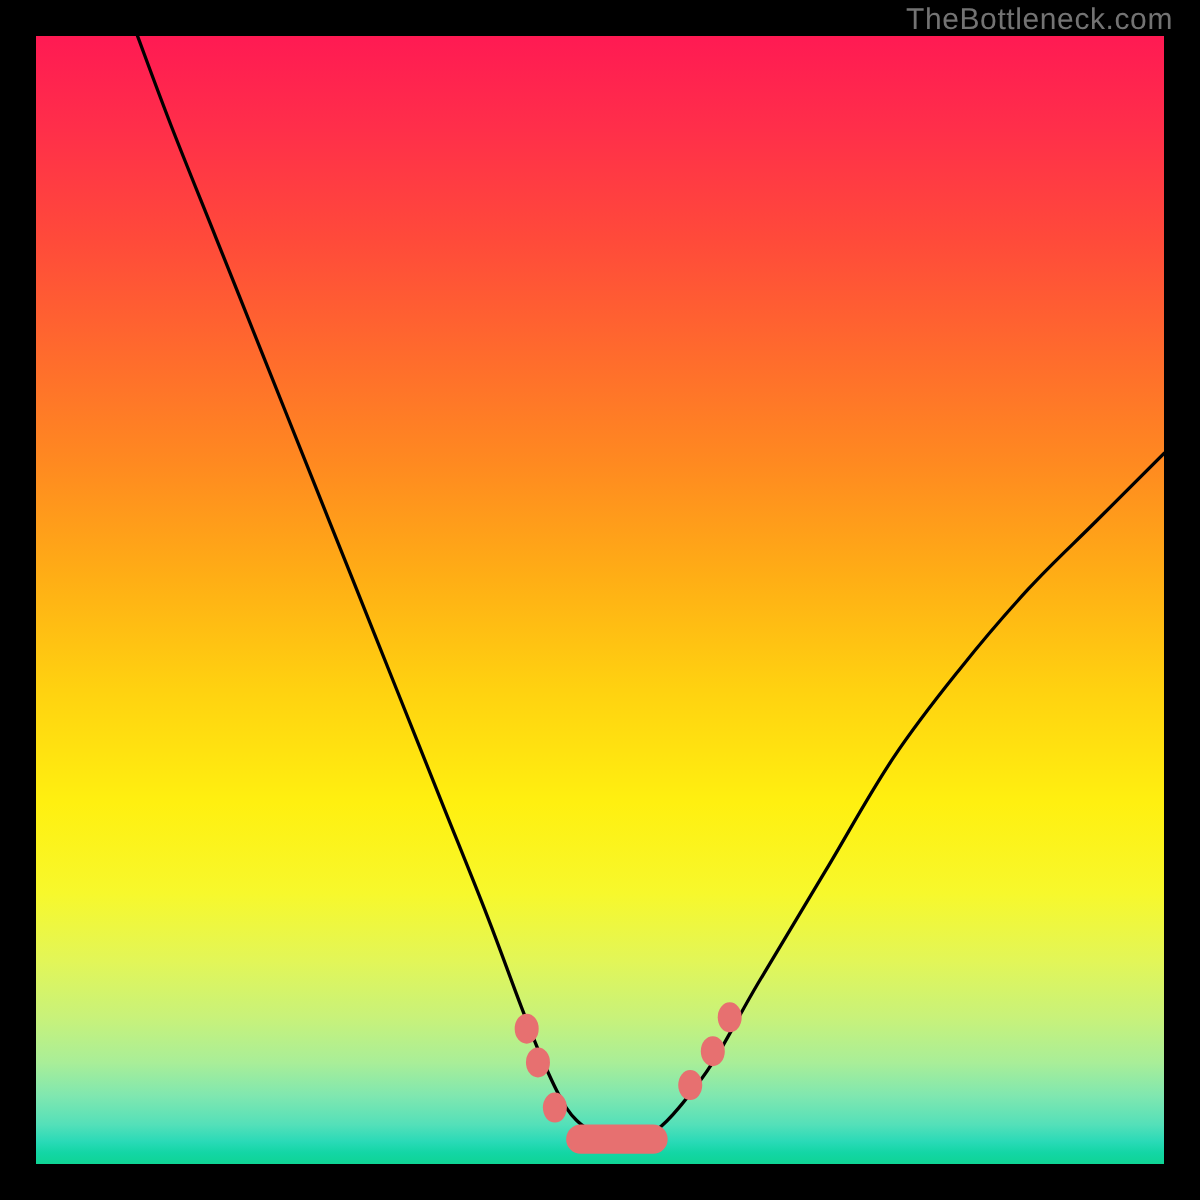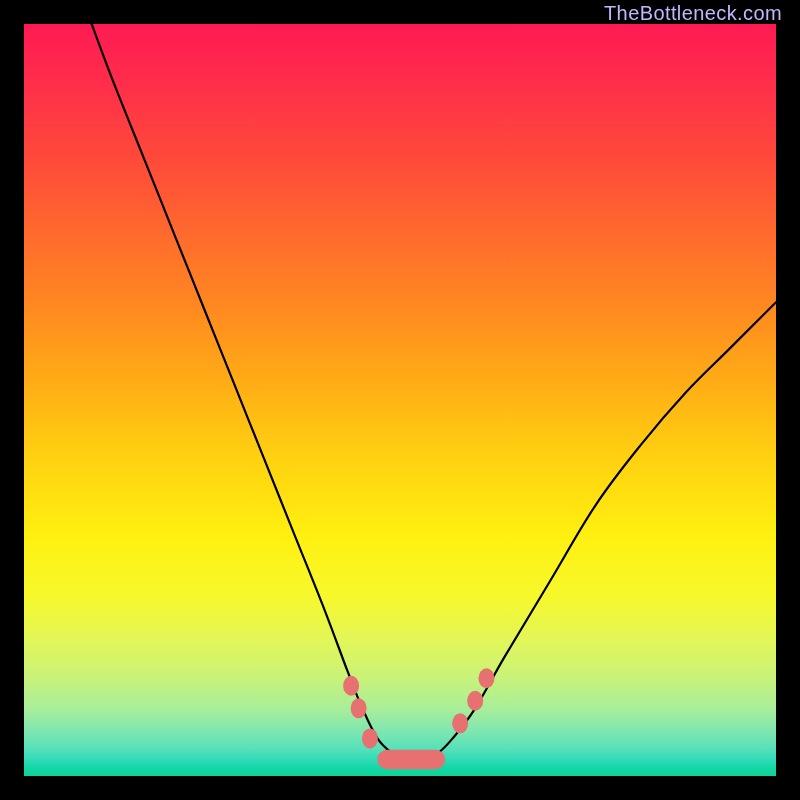--- a/index.html
+++ b/index.html
@@ -48,21 +48,21 @@
       #54e0b9 96.5%,
       #2adab7 98%,
       #13d6a5 99%,
       #0fd494 100%
     );
   }
   .attribution {
     position: absolute;
     top: 2px;
     right: 18px;
-    color: #c4b5fd;
+    color: #737373;
     font-size: 20px;
     font-weight: 500;
     letter-spacing: 0.4px;
     user-select: none;
   }
   svg.curves {
     position: absolute;
     inset: 0;
     width: 100%;
     height: 100%;

